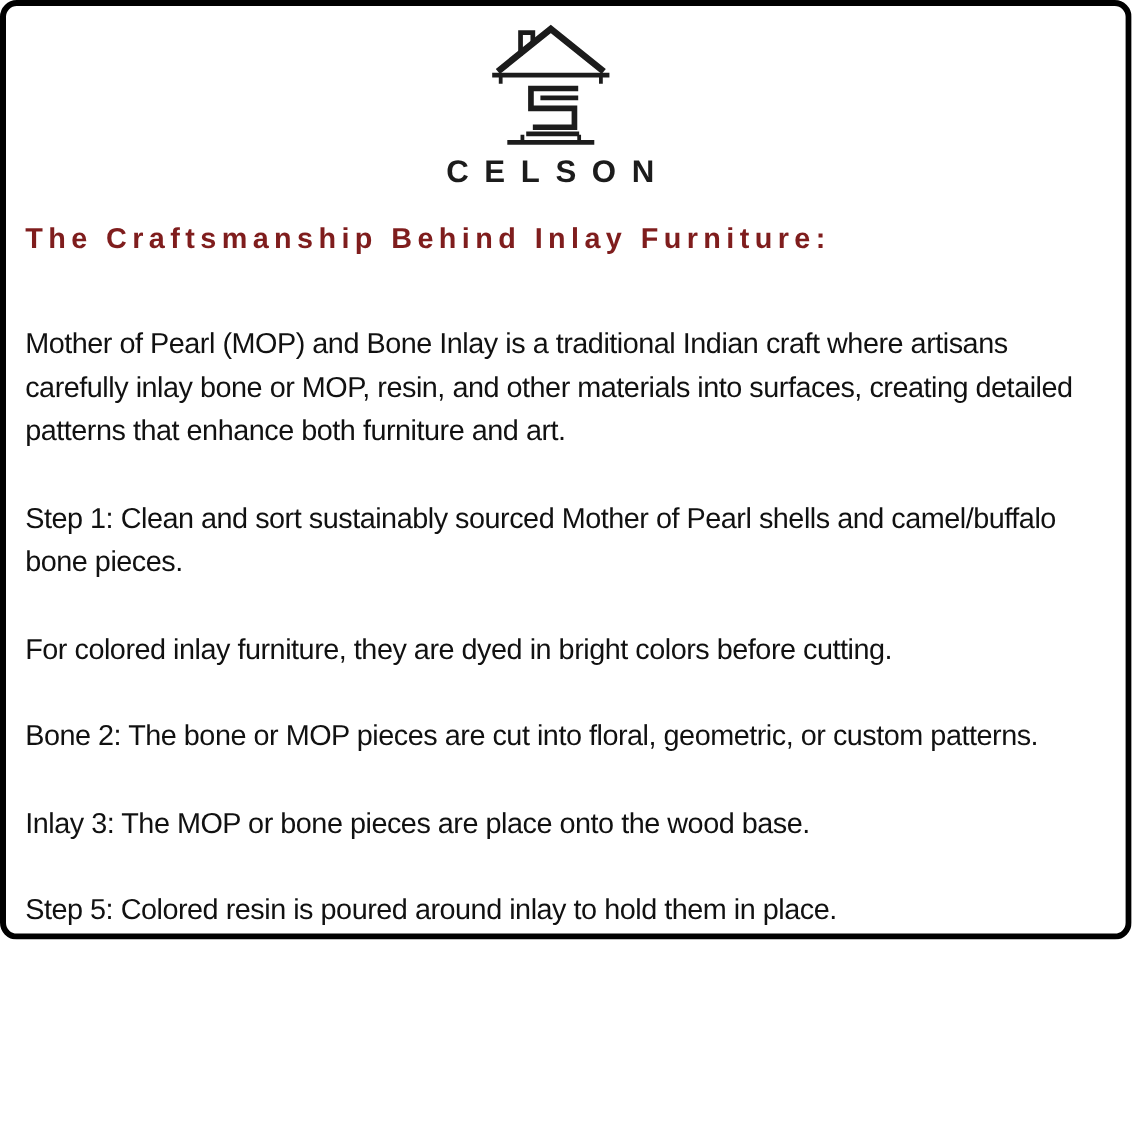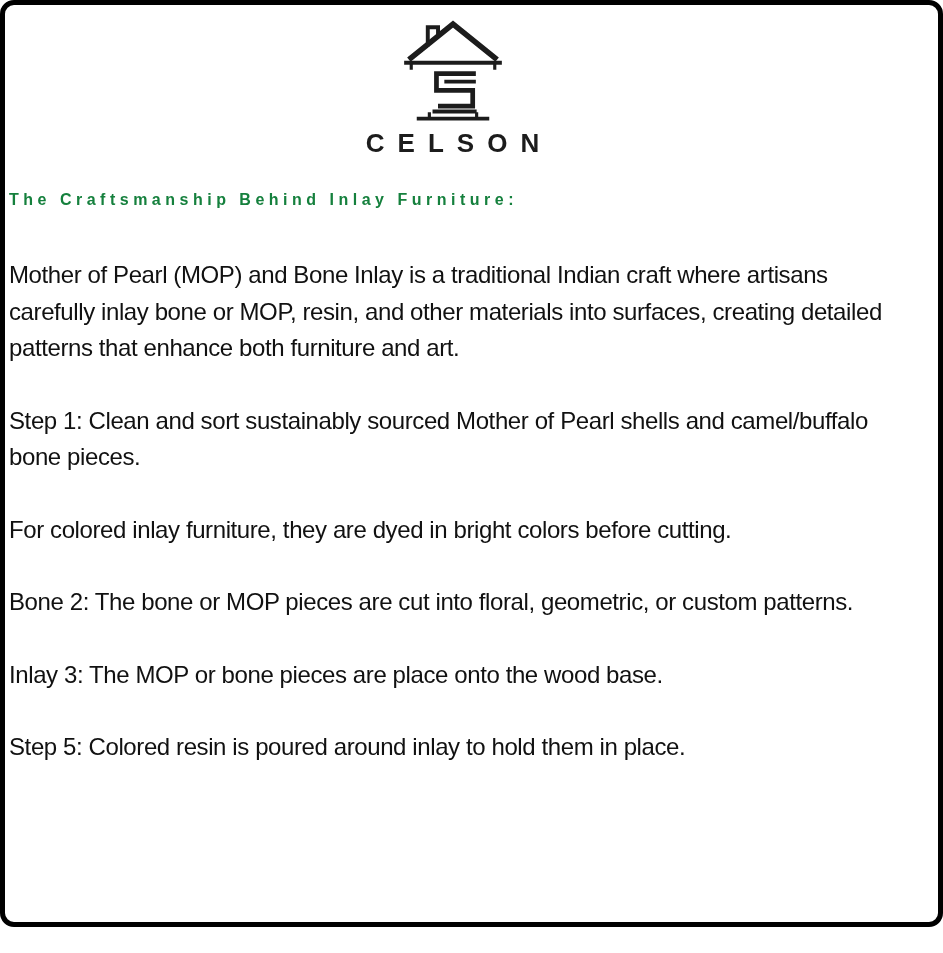--- a/index.html
+++ b/index.html
@@ -4,26 +4,26 @@
 <style>
   html, body {
     margin: 0;
     padding: 0;
     background: #ffffff;
     font-family: "Liberation Sans", "DejaVu Sans", sans-serif;
     color: #111111;
   }
   .card {
     width: 943px;
-    height: 927px;
+    height: 783px;
     box-sizing: border-box;
     border: 5px solid #000000;
     border-radius: 14px;
     background: #ffffff;
-    padding: 8px 42px 0 4px;
+    padding: 8px 42px 0 16px;
     overflow: hidden;
   }
   .logo-wrap {
     text-align: center;
     margin-top: 4px;
     line-height: 0;
   }
   .logo-wrap svg {
     width: 122px;
     height: 104px;
@@ -32,36 +32,36 @@
     text-align: center;
     font-size: 26px;
     font-weight: 700;
     letter-spacing: 13px;
     text-indent: 13px; 
     color: #1c1c1c;
     margin-top: 8px;
     line-height: 28px;
   }
   .heading {
-    font-size: 16px;
+    font-size: 24px;
     font-weight: 700;
     letter-spacing: 4.5px;
     margin-top: 28px;
     line-height: 30px;
-    color: #15803d;
+    color: #7f1d1d;
   }
   .bodytext p {
     font-size: 24px;
     line-height: 36.5px;
     letter-spacing: -0.4px;
     margin: 36px 0 0 0;
     max-width: 878px;
   }
   .bodytext p.first {
-    margin-top: 42px;
+    margin-top: 54px;
   }
   .bodytext b {
     font-weight: 400;
   }
 </style>
 </head>
 <body>
 
 <div class="card">
 

